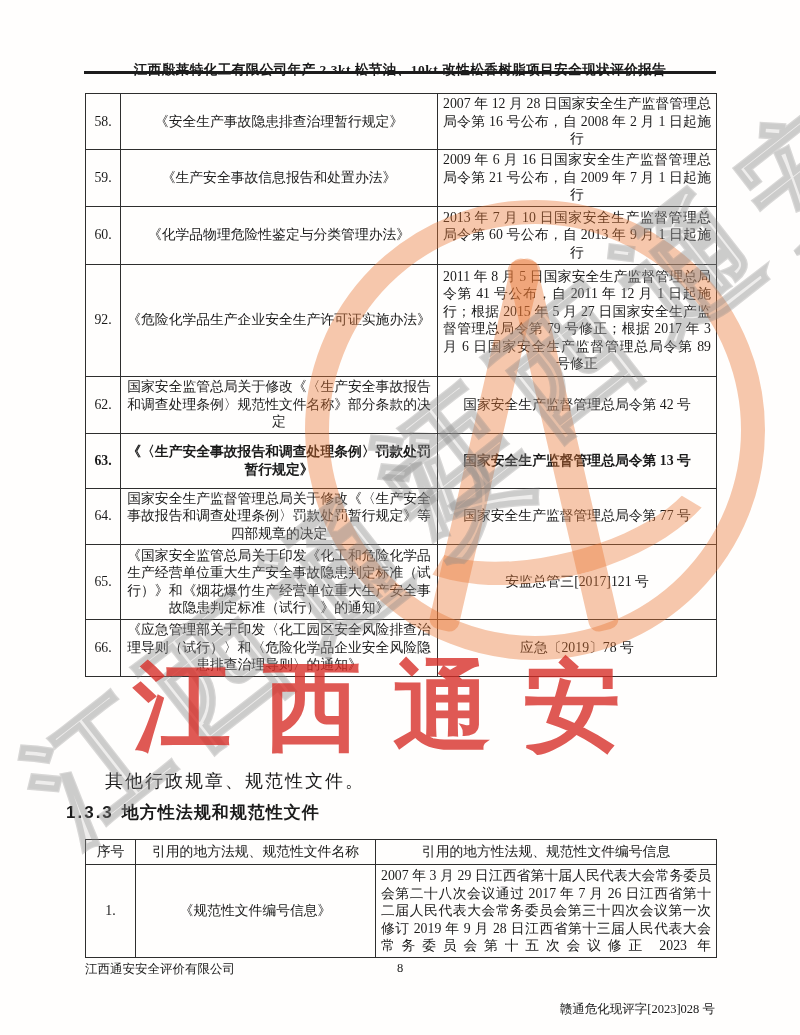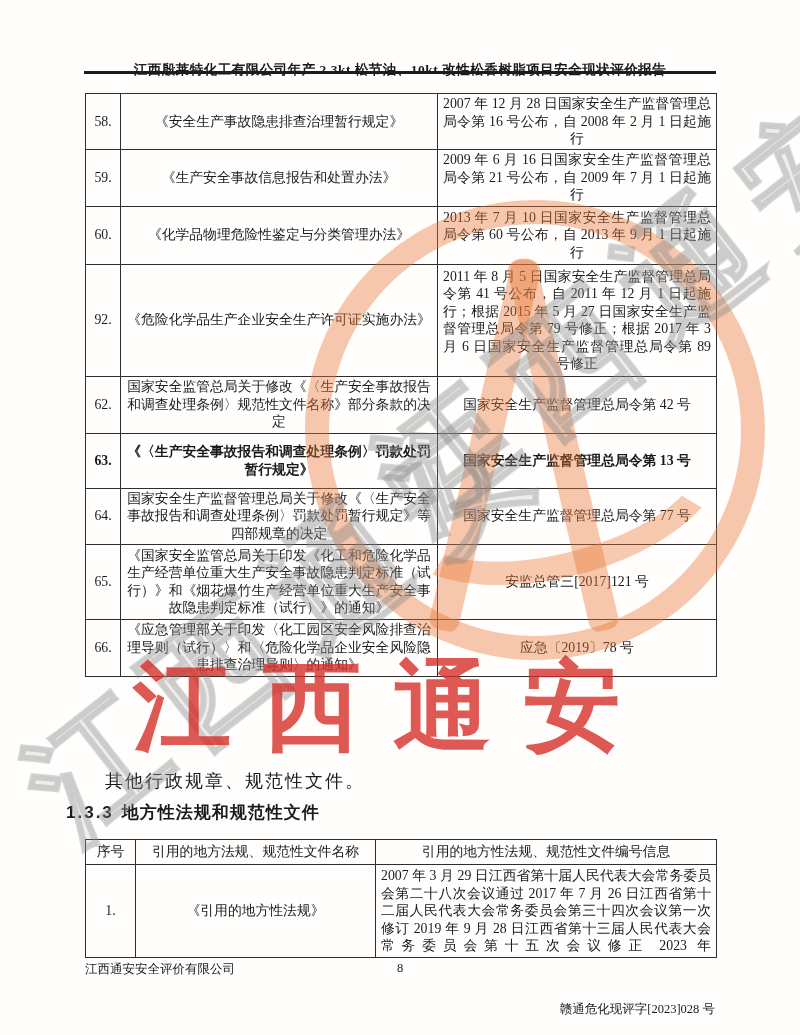--- a/index.html
+++ b/index.html
@@ -137,21 +137,21 @@
     <thead>
       <tr>
         <th>序号</th>
         <th>引用的地方法规、规范性文件名称</th>
         <th>引用的地方性法规、规范性文件编号信息</th>
       </tr>
     </thead>
     <tbody id="t2-body">
         <tr style="height: 93px;">
           <td class="no">1.</td>
-          <td class="name">《引用的地方性法规》</td>
+          <td class="name">《规范性文件编号信息》</td>
           <td class="fill">2007 年 3 月 29 日江西省第十届人民代表大会常务委员会第二十八次会议通过  2017 年 7 月 26 日江西省第十二届人民代表大会常务委员会第三十四次会议第一次修订  2019 年 9 月 28 日江西省第十三届人民代表大会常务委员会第十五次会议修正  2023 年</td>
         </tr>
       </tbody>
   </table>
 
   <div class="footer">
     <span class="f-company">江西通安安全评价有限公司</span>
     <span class="f-page">8</span>
     <span class="f-doc">赣通危化现评字[2023]028 号</span>
   </div>

